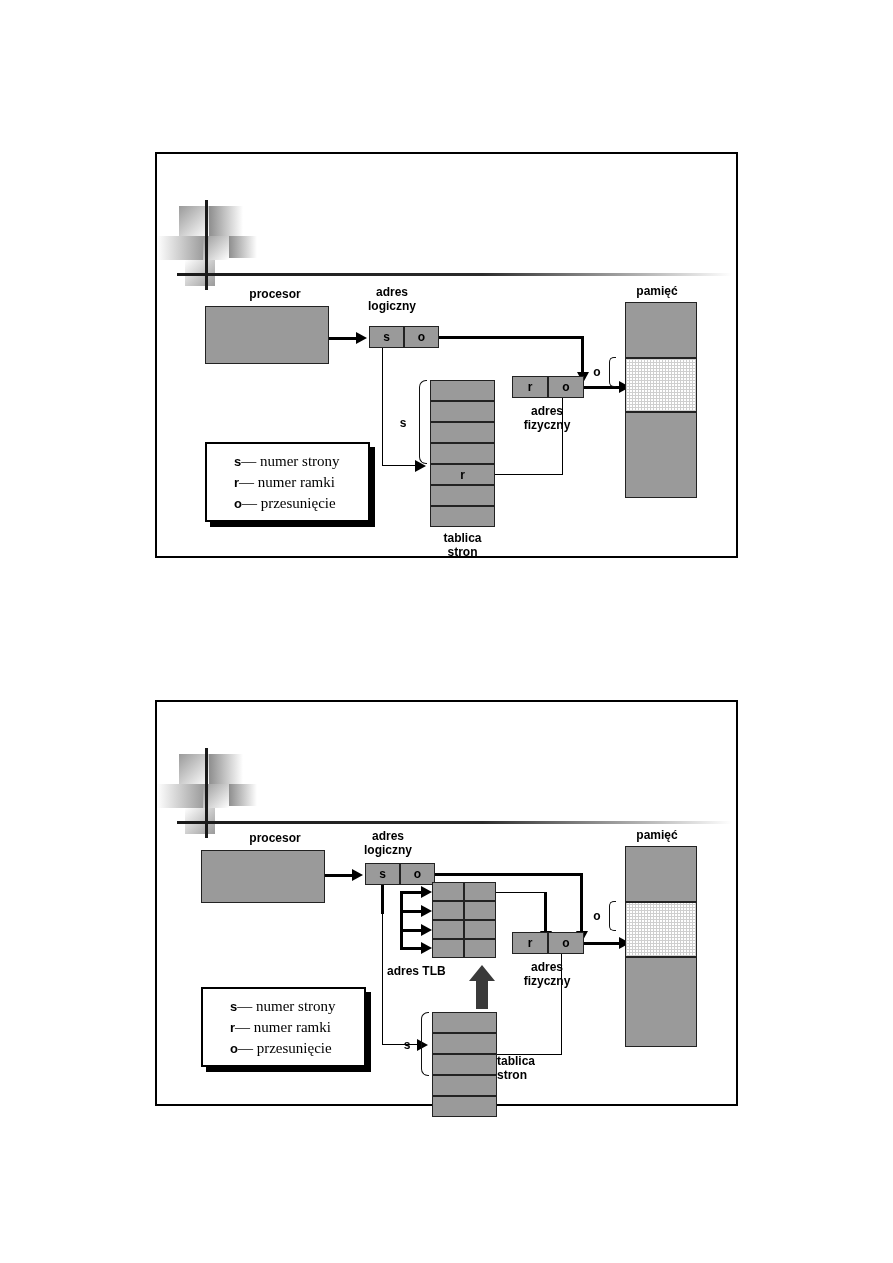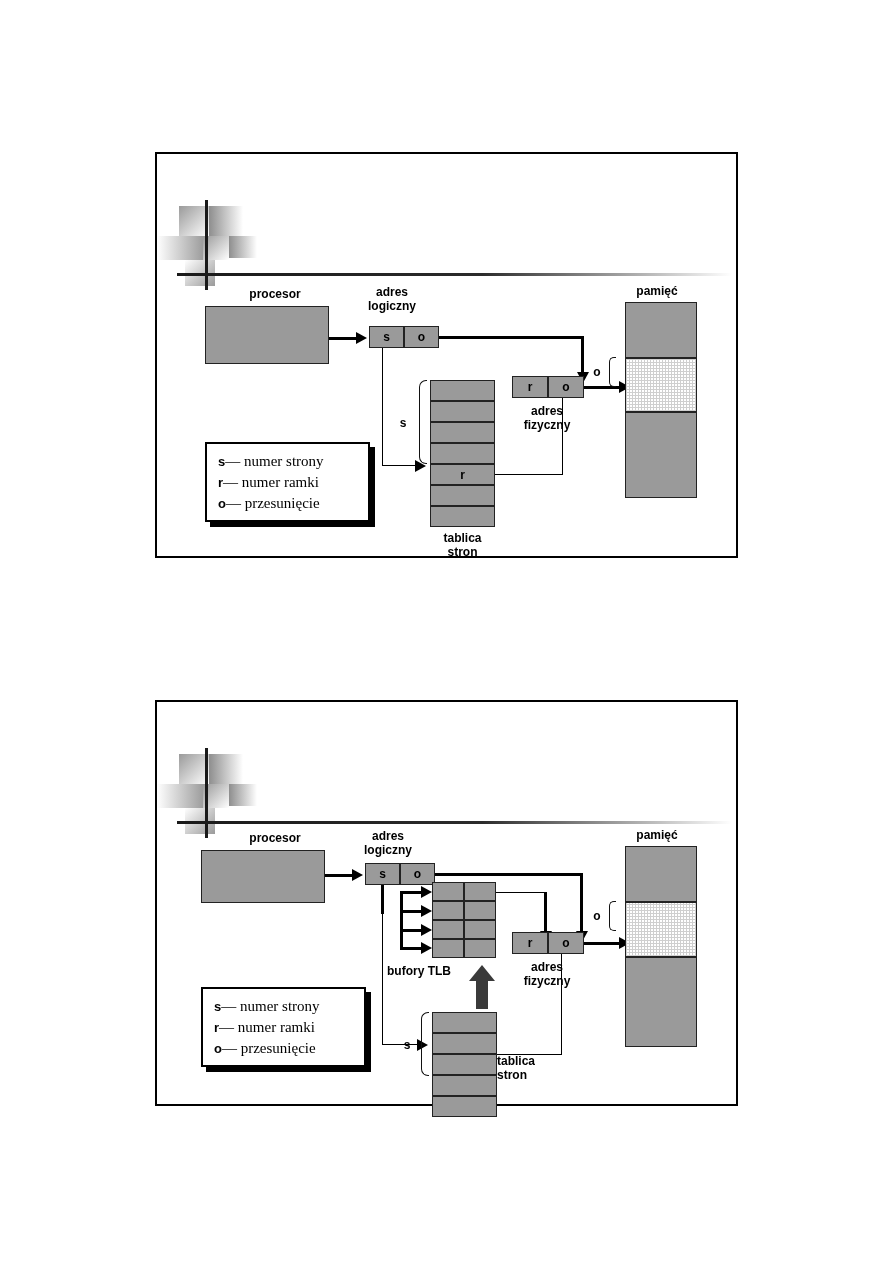--- a/index.html
+++ b/index.html
@@ -127,21 +127,21 @@
   }
 
   
   .legend {
     position: absolute;
     background: #ffffff;
     border: 2.5px solid #000000;
     box-shadow: 5px 5px 0 0 #000000;
     box-sizing: border-box;
   }
-  .legend ul { list-style: none; margin: 0; padding: 7px 9px 6px 11px; }
+  .legend ul { list-style: none; margin: 0; padding: 7px 9px 6px 27px; }
   .legend li {
     font-family: "Liberation Serif", serif;
     font-size: 15px;
     color: #000000;
     line-height: 20px;
     white-space: nowrap;
   }
   .legend li .sym {
     font-family: "Liberation Sans", sans-serif;
     font-weight: bold;
@@ -292,21 +292,21 @@
 
     <div class="gbox" style="left:275px; top:180px; width:32px; height:19px;"></div>
     <div class="gbox" style="left:307px; top:180px; width:32px; height:19px;"></div>
     <div class="gbox" style="left:275px; top:199px; width:32px; height:19px;"></div>
     <div class="gbox" style="left:307px; top:199px; width:32px; height:19px;"></div>
     <div class="gbox" style="left:275px; top:218px; width:32px; height:19px;"></div>
     <div class="gbox" style="left:307px; top:218px; width:32px; height:19px;"></div>
     <div class="gbox" style="left:275px; top:237px; width:32px; height:19px;"></div>
     <div class="gbox" style="left:307px; top:237px; width:32px; height:19px;"></div>
 
-    <div class="cap" style="left:230px; top:262px; width:130px; text-align:left;">bufory TLB</div>
+    <div class="cap" style="left:230px; top:262px; width:130px; text-align:left;">adres TLB</div>
 
     <div class="fatarrow" style="left:312px; top:263px; width:26px; height:44px;">
       <div class="head" style="left:0px; top:0px;"></div>
       <div class="stem" style="left:7px; top:16px; width:12px; height:28px;"></div>
     </div>
 
     <div class="ln-h" style="left:339px; top:190px; width:50px;"></div>
     <div class="lnb-v" style="left:387px; top:190px; height:41px;"></div>
     <div class="ah-d" style="left:383px; top:229px;"></div>
 

